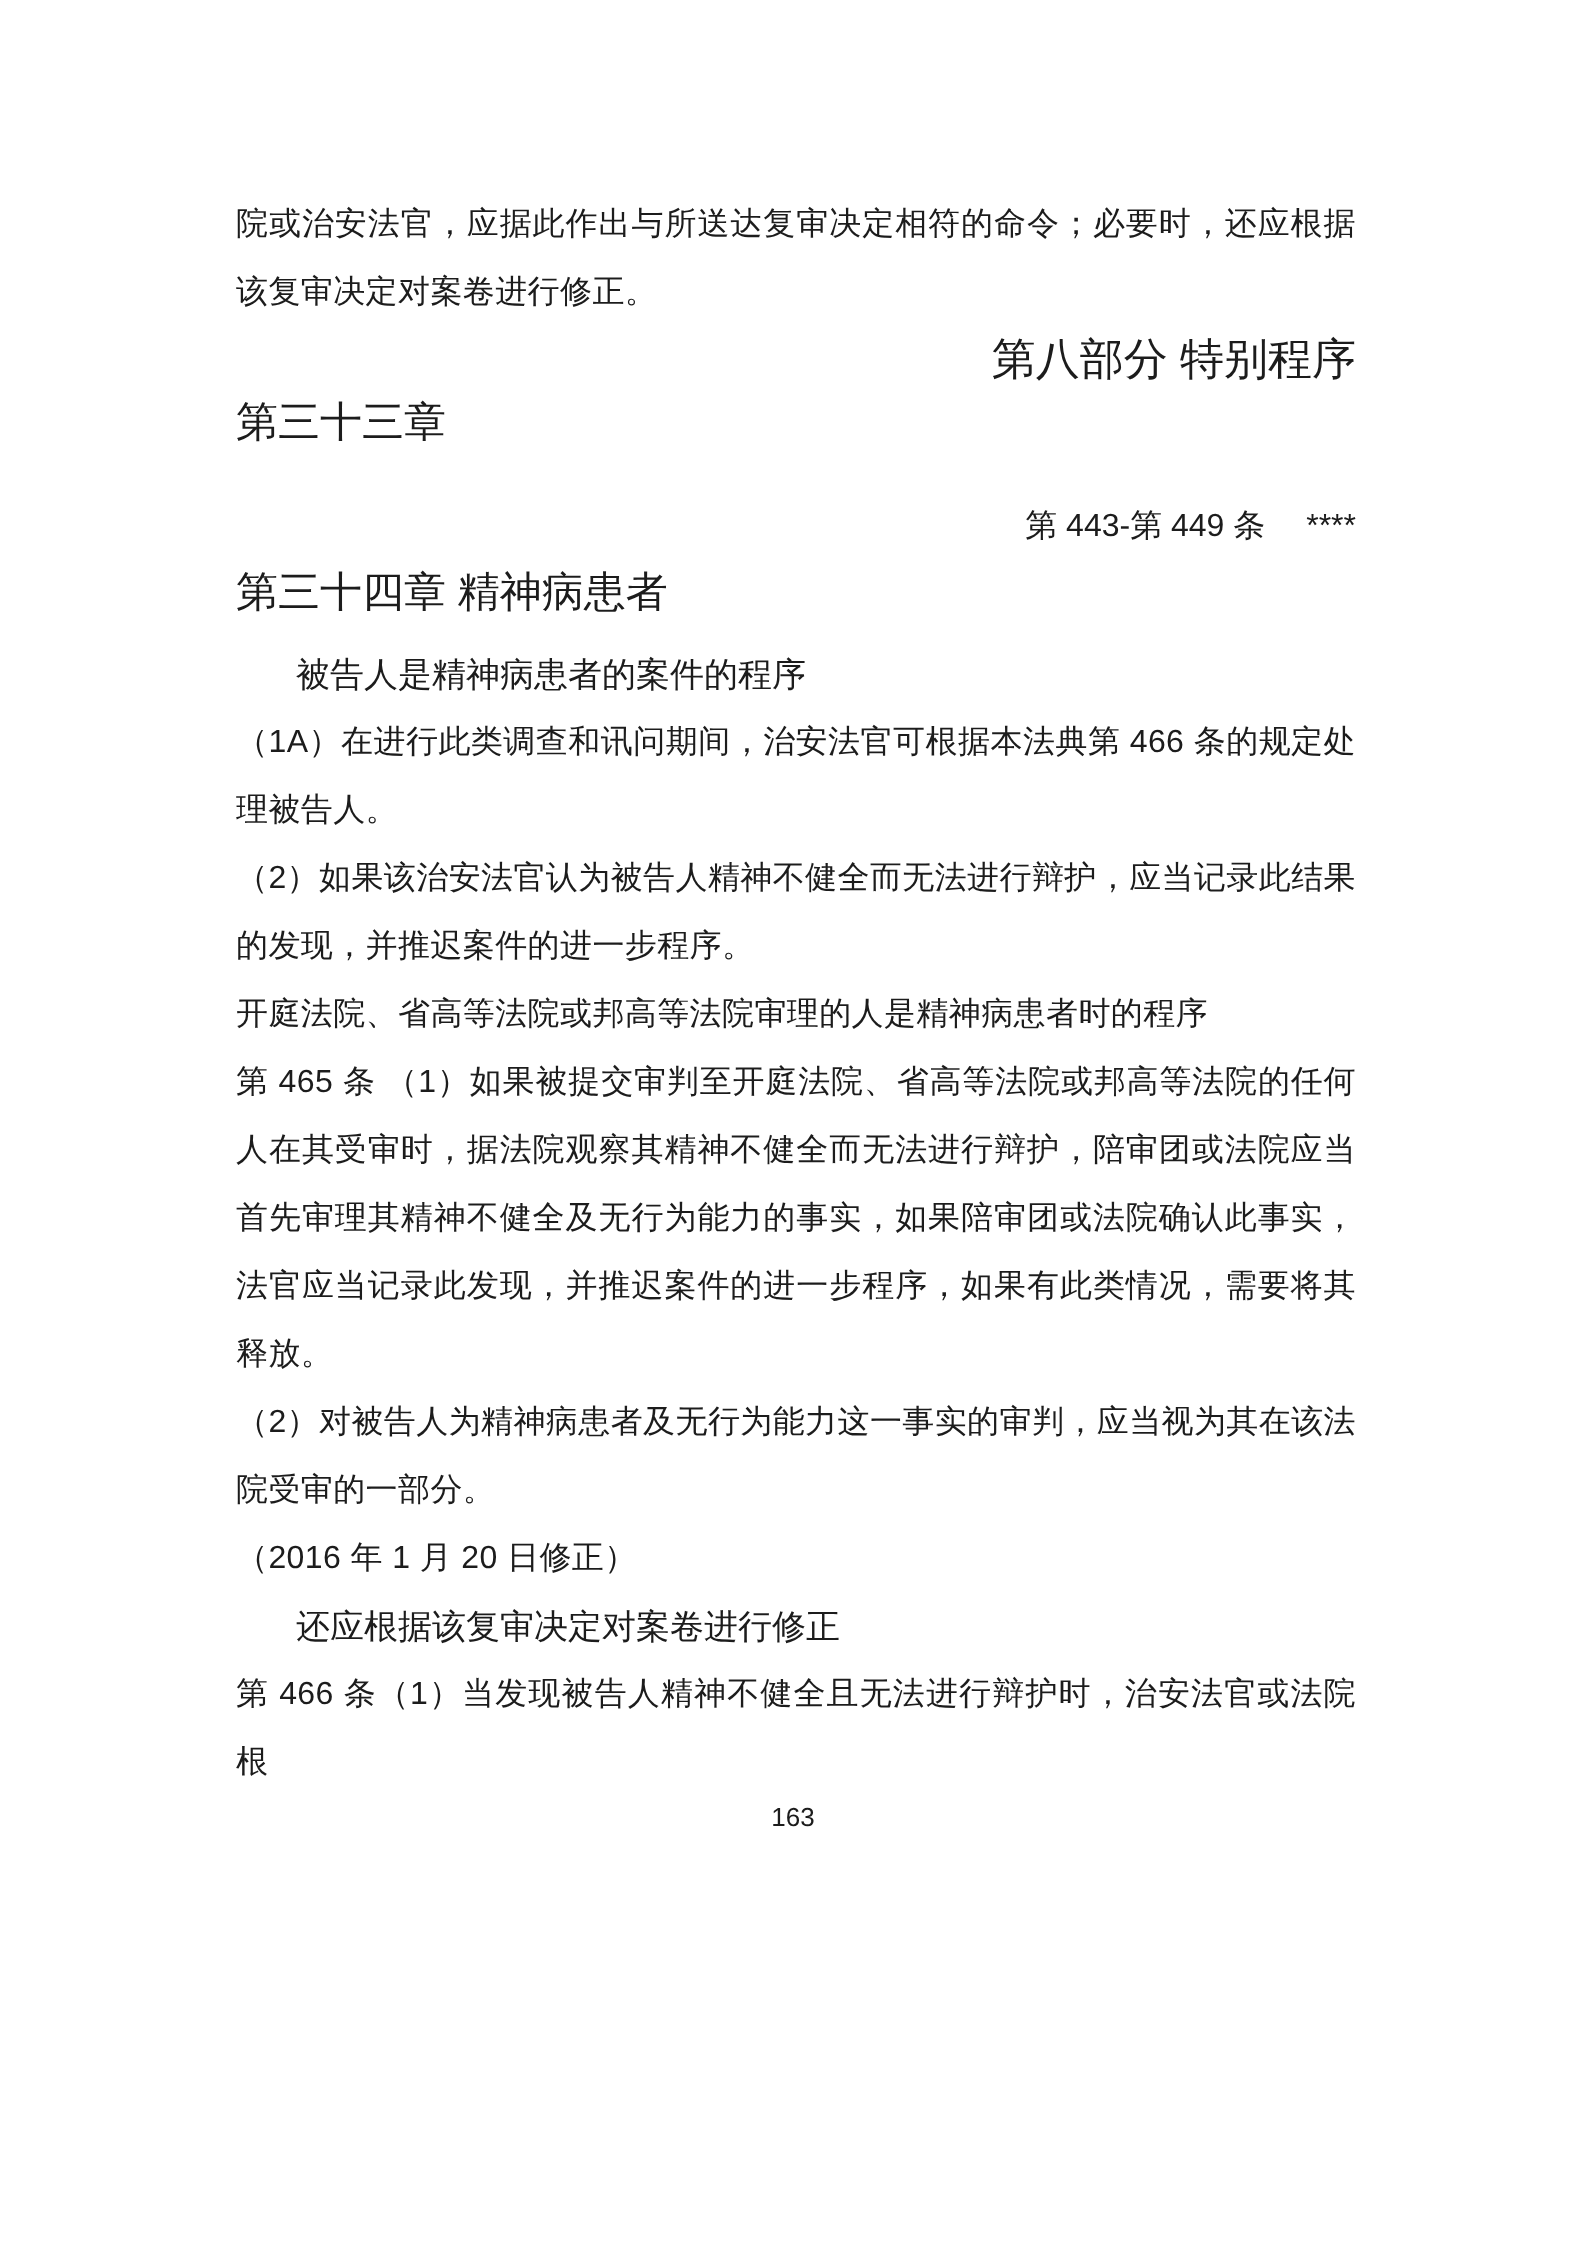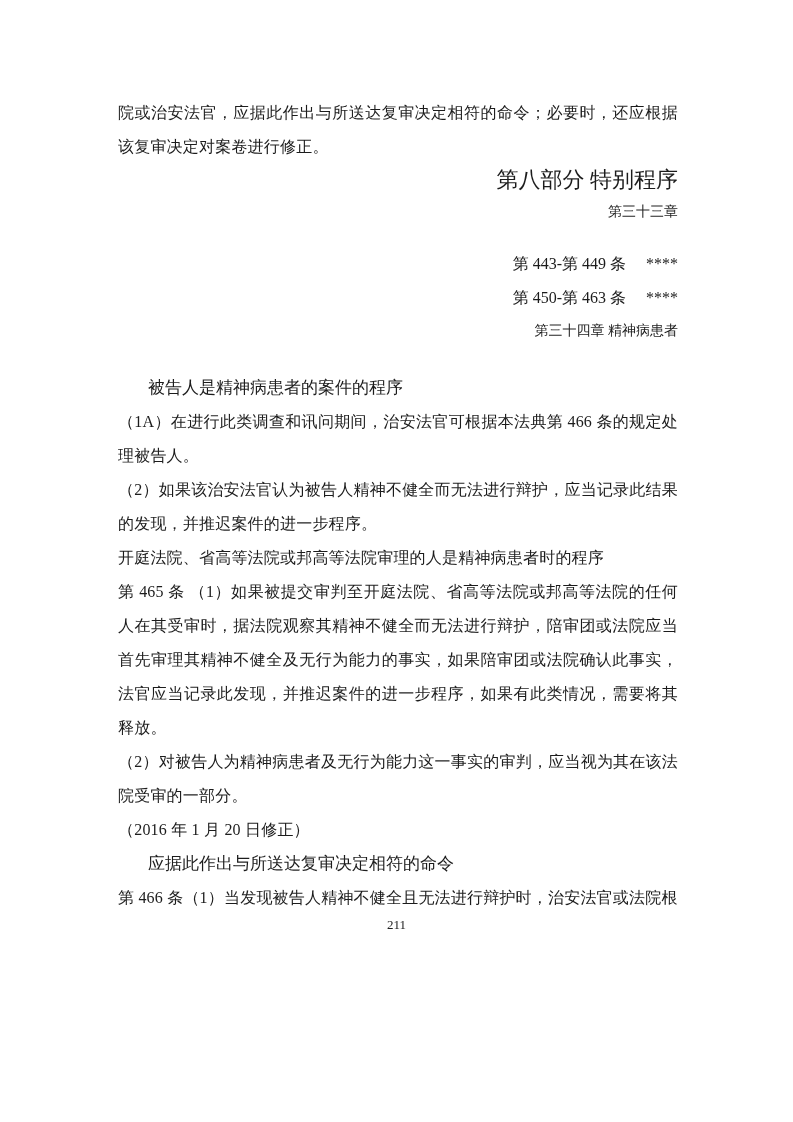--- a/index.html
+++ b/index.html
@@ -6,21 +6,21 @@
     margin: 0;
     padding: 0;
     background: #ffffff;
   }
   .page {
     position: relative;
     width: 793px;
     height: 1122px;
     background: #ffffff;
     color: #1c1c1c;
-    font-family: Liberation Serif, serif;
+    font-family: Liberation Sans, sans-serif;
     box-sizing: border-box;
     padding: 96px 115px 0 118px;
     overflow: hidden;
   }
   .page p, .page h1, .page h2 {
     margin: 0;
     font-weight: normal;
   }
   .body {
     font-size: 16px;
@@ -29,42 +29,42 @@
     letter-spacing: 0.2px;
   }
   .part-title {
     font-size: 22px;
     line-height: 32px;
     font-weight: bold;
     text-align: right;
     margin-top: 17px;
   }
   .chapter-title {
-    font-size: 14px;
+    font-size: 21px;
     line-height: 32px;
-    text-align: right;
+    text-align: left;
   }
   .ch33 { margin-top: 12px; }
   .ch34 { margin-top: 6px; }
   .article-ref {
     font-size: 16px;
     line-height: 34px;
     padding-left: 15px;
     text-align: right;
     margin-top: 4px;
   }
   .article-ref.first { margin-top: 19px; }
   .subhead-bold {
     font-size: 17px;
     line-height: 34px;
     font-weight: bold;
     padding-left: 30px;
     text-align: left;
   }
-  .subhead-bold.first { margin-top: 24px; }
+  .subhead-bold.first { margin-top: 8px; }
   .s464 { margin-top: 2px; }
   .pagenum {
     font-size: 13px;
     line-height: 16px;
     text-align: center;
     margin-top: 2px;
     
     margin-left: -3px;
   }
 </style>
@@ -74,38 +74,37 @@
 <div class="page">
 
   <p class="body">院或治安法官，应据此作出与所送达复审决定相符的命令；必要时，还应根据该复审决定对案卷进行修正。</p>
 
   <h1 class="part-title">第八部分 特别程序</h1>
 
   <h2 class="chapter-title ch33">第三十三章</h2>
 
   <p class="article-ref first">第 443-第 449 条　 ****</p>
 
-  <p class="article-ref">第 450-第 463 条　 ****</p>
 
   <h2 class="chapter-title ch34">第三十四章 精神病患者</h2>
 
   <p class="subhead-bold first">被告人是精神病患者的案件的程序</p>
 
 
   <p class="body">（1A）在进行此类调查和讯问期间，治安法官可根据本法典第 466 条的规定处理被告人。</p>
 
   <p class="body">（2）如果该治安法官认为被告人精神不健全而无法进行辩护，应当记录此结果的发现，并推迟案件的进一步程序。</p>
 
   <p class="body">开庭法院、省高等法院或邦高等法院审理的人是精神病患者时的程序</p>
 
   <p class="body">第 465 条 （1）如果被提交审判至开庭法院、省高等法院或邦高等法院的任何人在其受审时，据法院观察其精神不健全而无法进行辩护，陪审团或法院应当首先审理其精神不健全及无行为能力的事实，如果陪审团或法院确认此事实，法官应当记录此发现，并推迟案件的进一步程序，如果有此类情况，需要将其释放。</p>
 
   <p class="body">（2）对被告人为精神病患者及无行为能力这一事实的审判，应当视为其在该法院受审的一部分。</p>
 
   <p class="body">（2016 年 1 月 20 日修正）</p>
 
-  <p class="subhead-bold">应据此作出与所送达复审决定相符的命令</p>
+  <p class="subhead-bold">还应根据该复审决定对案卷进行修正</p>
 
   <p class="body">第 466 条（1）当发现被告人精神不健全且无法进行辩护时，治安法官或法院根</p>
 
-  <div class="pagenum">211</div>
+  <div class="pagenum">163</div>
 
 </div>
 
 </body></html>

